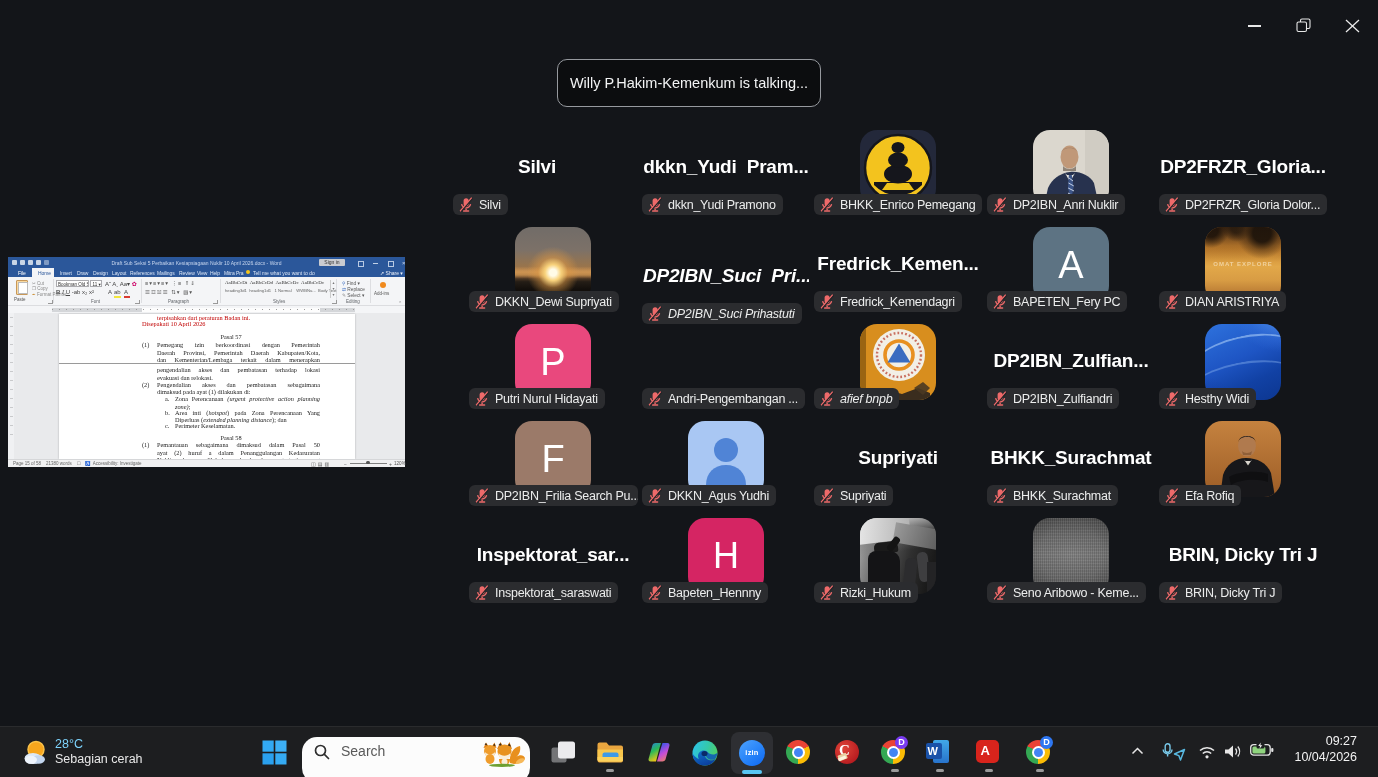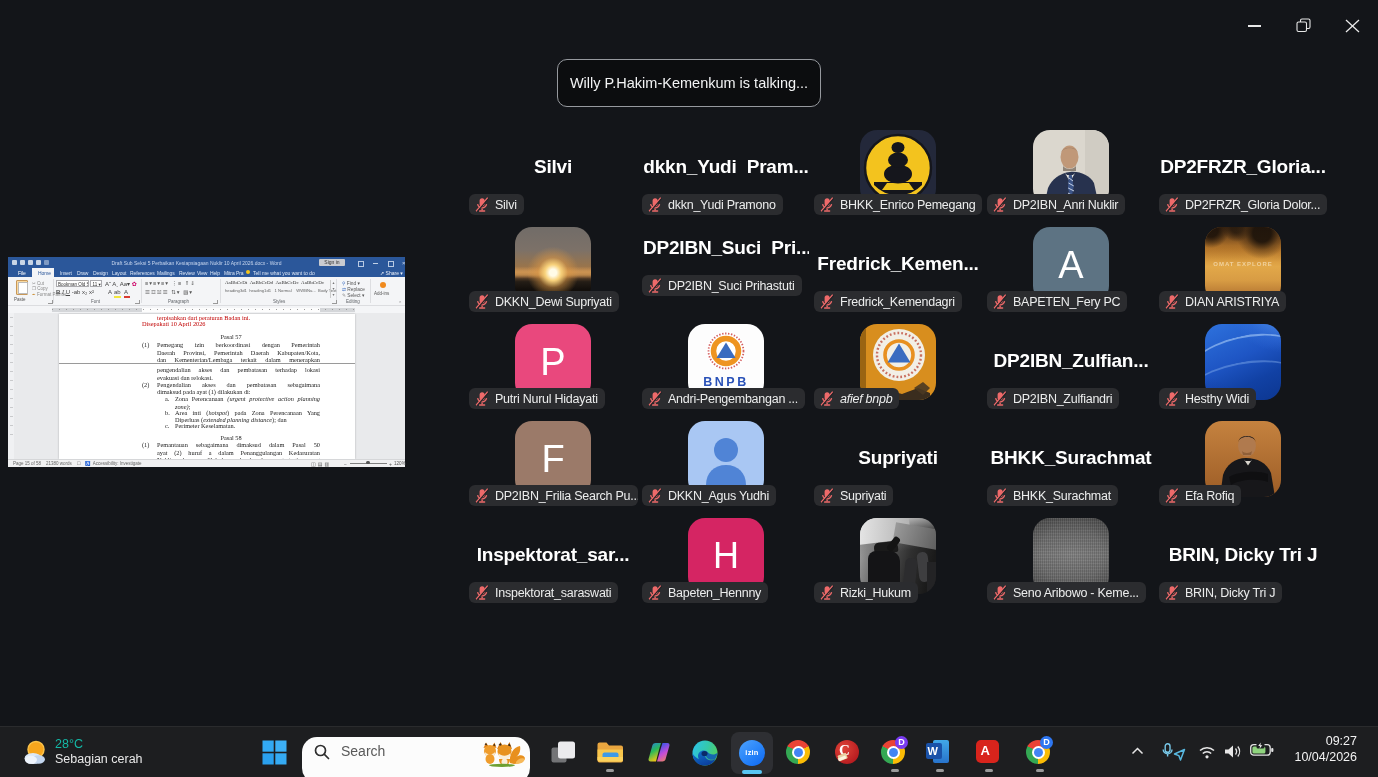--- a/index.html
+++ b/index.html
@@ -32,21 +32,21 @@
 <div id="toast">Willy P.Hakim-Kemenkum is talking...</div>
 <div class="wc" style="left:1248px;top:25px;width:13px;height:1.6px;background:#e8e8e8;"></div>
 <svg class="wc" style="left:1296px;top:18px;" width="16" height="15" viewBox="0 0 16 15">
     <rect x="4.5" y="1" width="9.5" height="9.5" rx="1.5" fill="none" stroke="#e8e8e8" stroke-width="1.1"></rect>
     <rect x="1" y="4" width="9.5" height="9.5" rx="1.5" fill="#131519" stroke="#e8e8e8" stroke-width="1.1"></rect>
   </svg>
 <svg class="wc" style="left:1345px;top:19px;" width="15" height="14" viewBox="0 0 15 14">
     <line x1="1" y1="1" x2="14" y2="13" stroke="#ececec" stroke-width="1.2"></line>
     <line x1="14" y1="1" x2="1" y2="13" stroke="#ececec" stroke-width="1.2"></line>
   </svg>
-<div class="tile" style="left:468px;top:121px;">
+<div class="tile" style="left:452px;top:121px;">
     <div class="bname">Silvi</div>
     <div class="lbl">
       <svg width="14" height="15" viewBox="0 0 14 15">
         <g fill="#ee6a6a">
           <rect x="4.6" y="1.2" width="5" height="8.2" rx="2.5"></rect>
           <path d="M2.6 7.2a4.6 4.6 0 0 0 9 0" stroke="#ee6a6a" stroke-width="1.3" fill="none"></path>
           <rect x="6.4" y="11.6" width="1.4" height="1.8"></rect>
           <rect x="3.9" y="13.3" width="6.4" height="1.4" rx="0.7"></rect>
         </g>
         <line x1="1.2" y1="14.2" x2="12.8" y2="0.8" stroke="#ee6a6a" stroke-width="1.5"></line>
@@ -147,21 +147,21 @@
           <path d="M2.6 7.2a4.6 4.6 0 0 0 9 0" stroke="#ee6a6a" stroke-width="1.3" fill="none"></path>
           <rect x="6.4" y="11.6" width="1.4" height="1.8"></rect>
           <rect x="3.9" y="13.3" width="6.4" height="1.4" rx="0.7"></rect>
         </g>
         <line x1="1.2" y1="14.2" x2="12.8" y2="0.8" stroke="#ee6a6a" stroke-width="1.5"></line>
         <line x1="2.3" y1="14.6" x2="13.9" y2="1.2" stroke="#222326" stroke-width="1.1"></line>
       </svg>
       <span>DKKN_Dewi Supriyati</span>
     </div>
   </div>
-<div class="tile" style="left:641px;top:202px;">
+<div class="tile" style="left:641px;top:230px;font-style:italic;">
     <div class="bname">DP2IBN_Suci&nbsp; Pri...</div>
     <div class="lbl">
       <svg width="14" height="15" viewBox="0 0 14 15">
         <g fill="#ee6a6a">
           <rect x="4.6" y="1.2" width="5" height="8.2" rx="2.5"></rect>
           <path d="M2.6 7.2a4.6 4.6 0 0 0 9 0" stroke="#ee6a6a" stroke-width="1.3" fill="none"></path>
           <rect x="6.4" y="11.6" width="1.4" height="1.8"></rect>
           <rect x="3.9" y="13.3" width="6.4" height="1.4" rx="0.7"></rect>
         </g>
         <line x1="1.2" y1="14.2" x2="12.8" y2="0.8" stroke="#ee6a6a" stroke-width="1.5"></line>
@@ -236,28 +236,20 @@
           <rect x="6.4" y="11.6" width="1.4" height="1.8"></rect>
           <rect x="3.9" y="13.3" width="6.4" height="1.4" rx="0.7"></rect>
         </g>
         <line x1="1.2" y1="14.2" x2="12.8" y2="0.8" stroke="#ee6a6a" stroke-width="1.5"></line>
         <line x1="2.3" y1="14.6" x2="13.9" y2="1.2" stroke="#222326" stroke-width="1.1"></line>
       </svg>
       <span>Putri Nurul Hidayati</span>
     </div>
   </div>
 <div class="tile" style="left:641px;top:315px;">
-    <div class="av"><svg width="76" height="76" viewBox="0 0 76 76">
-        <rect width="76" height="76" fill="#fdfdfd"></rect>
-        <circle cx="38" cy="27" r="19.5" fill="#fff"></circle>
-        <circle cx="38" cy="27" r="17.5" fill="none" stroke="#c44" stroke-width="1.8" stroke-dasharray="1.4 1.6" opacity="0.85"></circle>
-        <circle cx="38" cy="27" r="12.5" fill="none" stroke="#ee9421" stroke-width="5.5"></circle>
-        <path d="M38 18.5 L47.5 34 L28.5 34 Z" fill="#3a6cc0"></path>
-        <text x="38" y="62" font-family="Liberation Sans" font-size="12.5" font-weight="bold" fill="#2a52b8" text-anchor="middle" letter-spacing="2.5">BNPB</text>
-      </svg></div>
     <div class="lbl">
       <svg width="14" height="15" viewBox="0 0 14 15">
         <g fill="#ee6a6a">
           <rect x="4.6" y="1.2" width="5" height="8.2" rx="2.5"></rect>
           <path d="M2.6 7.2a4.6 4.6 0 0 0 9 0" stroke="#ee6a6a" stroke-width="1.3" fill="none"></path>
           <rect x="6.4" y="11.6" width="1.4" height="1.8"></rect>
           <rect x="3.9" y="13.3" width="6.4" height="1.4" rx="0.7"></rect>
         </g>
         <line x1="1.2" y1="14.2" x2="12.8" y2="0.8" stroke="#ee6a6a" stroke-width="1.5"></line>
         <line x1="2.3" y1="14.6" x2="13.9" y2="1.2" stroke="#222326" stroke-width="1.1"></line>
@@ -632,21 +624,21 @@
 <div style="position:absolute;left:386px;top:203.8px;color:#555;font-size:4.6px;">120%</div>
 </div>
 <div id="bar">
 <svg class="bicon" style="left:22px;top:12px;" width="27" height="27" viewBox="0 0 27 27">
       <circle cx="14" cy="10.5" r="8" fill="#f7a61d"></circle>
       <circle cx="14" cy="10.5" r="8" fill="none" stroke="#fbc34a" stroke-width="1.5"></circle>
       <ellipse cx="11" cy="19.5" rx="8.5" ry="5.5" fill="#dce9f8"></ellipse>
       <ellipse cx="16.5" cy="20.5" rx="6.5" ry="4.2" fill="#c3d6ef"></ellipse>
       <ellipse cx="9" cy="20.8" rx="6" ry="4" fill="#eef4fc"></ellipse>
     </svg>
-<div class="abs" style="left:55px;top:10px;color:#14b8a6;font-size:12.5px;">28°C</div>
+<div class="abs" style="left:55px;top:10px;color:#7dd3fc;font-size:12.5px;">28°C</div>
 <div class="abs" style="left:55px;top:25px;color:#e8e8e8;font-size:12.5px;">Sebagian cerah</div>
 <svg class="bicon" style="left:262px;" width="25" height="25" viewBox="0 0 25 25">
       <rect x="0.5" y="0.5" width="11.2" height="11.2" fill="#32a9f3"></rect>
       <rect x="13.3" y="0.5" width="11.2" height="11.2" fill="#3db0f5"></rect>
       <rect x="0.5" y="13.3" width="11.2" height="11.2" fill="#2aa0ee"></rect>
       <rect x="13.3" y="13.3" width="11.2" height="11.2" fill="#35aaf2"></rect>
     </svg>
 <div class="abs" style="left:302px;top:10px;width:228px;height:46px;border-radius:15px;background:#fcfcfc;overflow:hidden;">
       <svg style="position:absolute;left:12px;top:7px;" width="16" height="16" viewBox="0 0 16 16">
         <circle cx="6.5" cy="6.5" r="5" fill="none" stroke="#2f2f2f" stroke-width="1.7"></circle>

